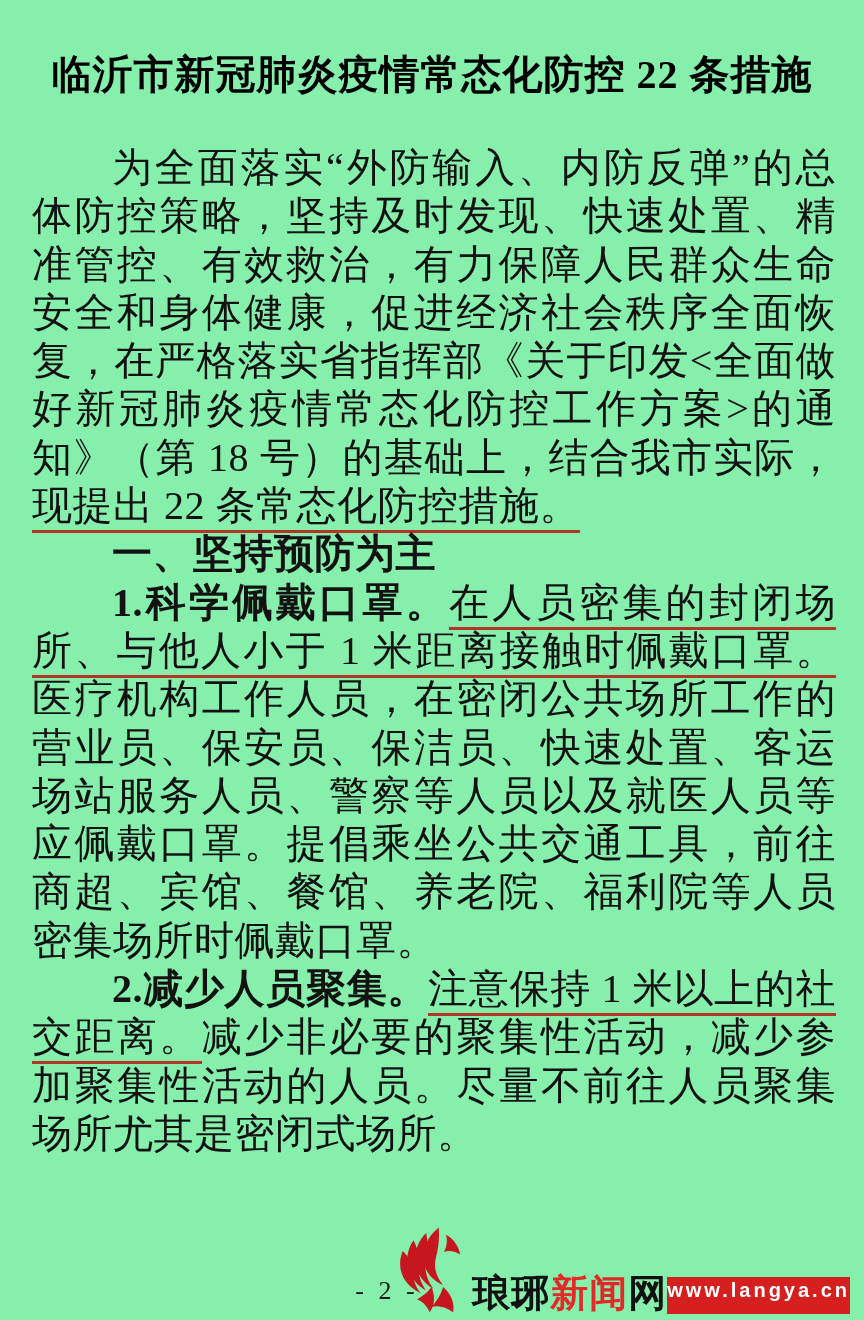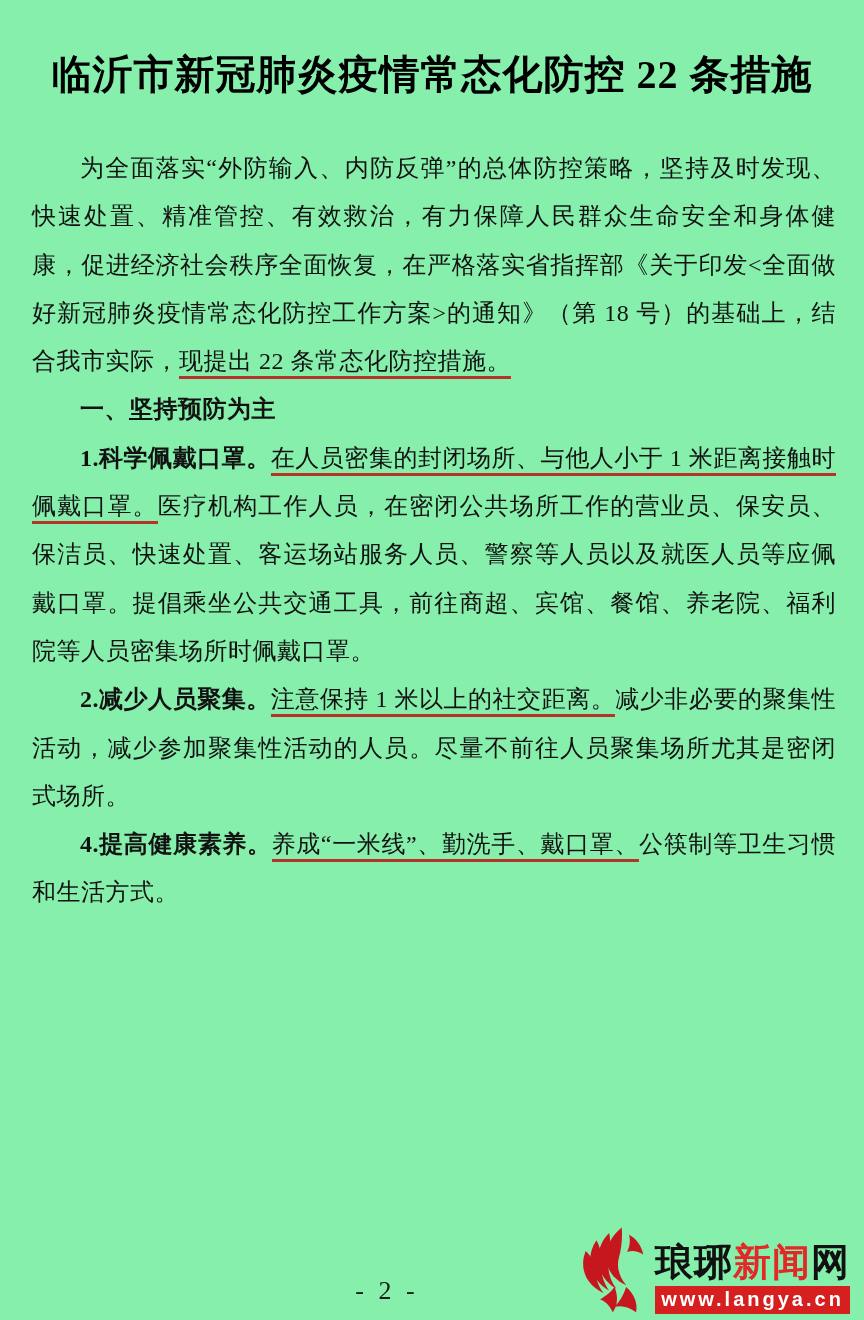--- a/index.html
+++ b/index.html
@@ -25,21 +25,21 @@
     text-align:center;
     font-size:40px;
     font-weight:bold;
     line-height:1.25;
     letter-spacing:1px;
     color:#000;
     white-space:nowrap;
   }
   .content{
     margin:44px 28px 8px 32px;
-    font-size:24px;
+    font-size:40px;
     line-height:48.3px;
     letter-spacing:0.5px;
     text-align:justify;
     text-justify:inter-character;
   }
   .content p{
     margin:0;
     text-indent:2em;
   }
   .seg-normal{}
@@ -64,21 +64,21 @@
     display:flex;
     align-items:flex-end;
   }
   .phoenix{
     width:82px;height:90px;
     margin-right:4px;
     flex:none;
   }
   .logo-right{
     display:flex;
-    flex-direction:column;
+    flex-direction:row;
     align-items:stretch;
   }
   .logo-text{
     font-family:"Liberation Sans","DejaVu Sans",sans-serif;
     font-weight:bold;
     font-size:38px;
     line-height:1.05;
     color:#111;
     white-space:nowrap;
     letter-spacing:1px;
@@ -101,21 +101,20 @@
 
 <div class="page">
 
   <h1 class="doc-title">临沂市新冠肺炎疫情常态化防控 22 条措施</h1>
 
   <div class="content">
       <p><span class="seg-normal">为全面落实“外防输入、内防反弹”的总体防控策略，坚持及时发现、快速处置、精准管控、有效救治，有力保障人民群众生命安全和身体健康，促进经济社会秩序全面恢复，在严格落实省指挥部《关于印发&lt;全面做好新冠肺炎疫情常态化防控工作方案&gt;的通知》（第 18 号）的基础上，结合我市实际，</span><span class="seg-underline">现提出 22 条常态化防控措施。</span></p>
       <p><span class="seg-bold">一、坚持预防为主</span></p>
       <p><span class="seg-bold">1.科学佩戴口罩。</span><span class="seg-underline">在人员密集的封闭场所、与他人小于 1 米距离接触时佩戴口罩。</span><span class="seg-normal">医疗机构工作人员，在密闭公共场所工作的营业员、保安员、保洁员、快速处置、客运场站服务人员、警察等人员以及就医人员等应佩戴口罩。提倡乘坐公共交通工具，前往商超、宾馆、餐馆、养老院、福利院等人员密集场所时佩戴口罩。</span></p>
       <p><span class="seg-bold">2.减少人员聚集。</span><span class="seg-underline">注意保持 1 米以上的社交距离。</span><span class="seg-normal">减少非必要的聚集性活动，减少参加聚集性活动的人员。尽量不前往人员聚集场所尤其是密闭式场所。</span></p>
-      <p><span class="seg-bold">4.提高健康素养。</span><span class="seg-underline">养成“一米线”、勤洗手、戴口罩、</span><span class="seg-normal">公筷制等卫生习惯和生活方式。</span></p>
     </div>
 
   <div class="page-number">- 2 -</div>
 
   <div class="logo">
     <svg class="phoenix" viewBox="0 0 90 100" xmlns="http://www.w3.org/2000/svg">
       <g fill="var(--phoenix-red)">
         <path d="M58 4 C46 14 40 26 41 40 C42 52 50 62 63 68 C55 58 52 48 55 37 C58 26 59 14 58 4 Z"></path>
         <path d="M44 10 C34 20 30 33 33 47 C35 57 42 66 52 72 C44 61 42 50 44 40 C46 29 46 19 44 10 Z"></path>
         <path d="M30 18 C23 28 21 40 25 52 C28 61 35 69 44 74 C37 64 35 54 36 45 C37 35 34 26 30 18 Z"></path>

